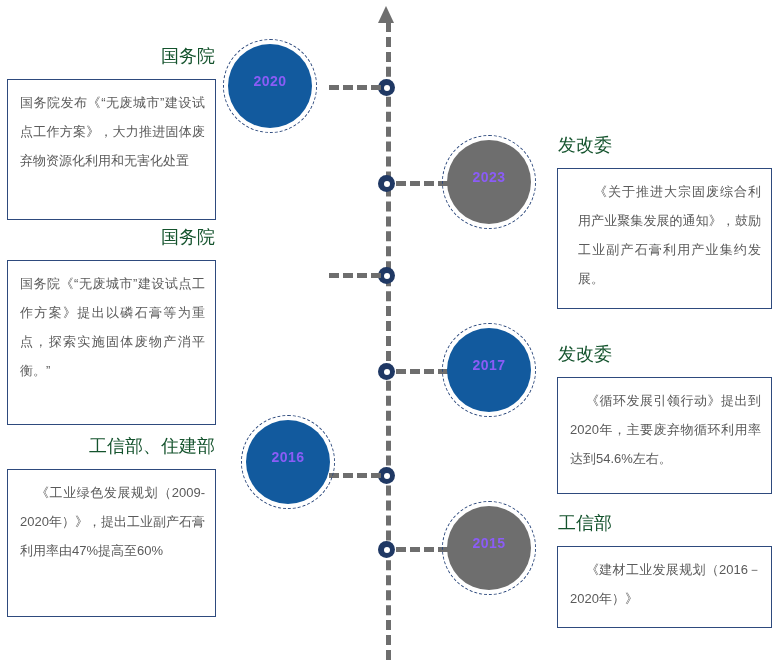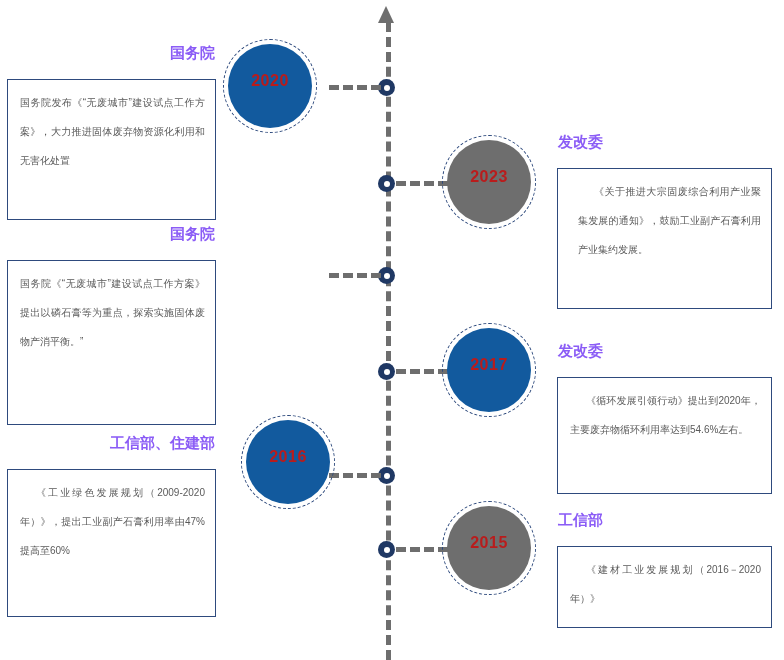--- a/index.html
+++ b/index.html
@@ -97,50 +97,50 @@
     top: 0;
     width: 84px;
     height: 84px;
     border-radius: 50%;
   }
   .year-circle.blue .disc { background: #125A9E; }
   .year-circle.gray .disc { background: #6E6E6E; }
   .year-label {
     position: relative;
     z-index: 2;
-    color: #b91c1c;
-    font-size: 16px;
+    color: #8b5cf6;
+    font-size: 14px;
     font-weight: bold;
     letter-spacing: 0.5px;
     transform: translateY(-5px);
   }
 
   
   .card {
     position: absolute;
     box-sizing: border-box;
     border: 1px solid #2E4A7D;
     background: #ffffff;
     padding: 8px 10px 6px 12px;
   }
   .card-body {
     color: #5A5A5A;
-    font-size: 10px;
+    font-size: 13px;
     line-height: 29px;
     text-align: justify;
     text-justify: inter-ideograph;
     text-indent: 0;
   }
   .card-body.indent { text-indent: 16px; }
 
   .card-title {
     position: absolute;
-    color: #8b5cf6;
-    font-size: 15px;
-    font-weight: bold;
+    color: #14532d;
+    font-size: 18px;
+    font-weight: normal;
     white-space: nowrap;
   }
   .card-title.right-align { text-align: right; }
 </style>
 </head>
 <body>
 
 <div id="timeline">
 
   <div class="axis-line"></div>

